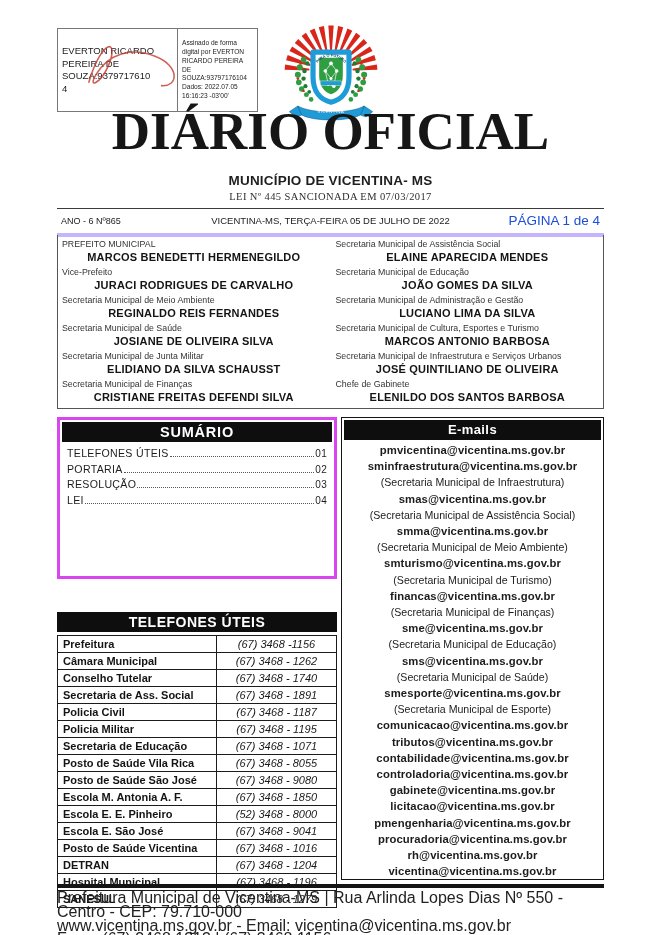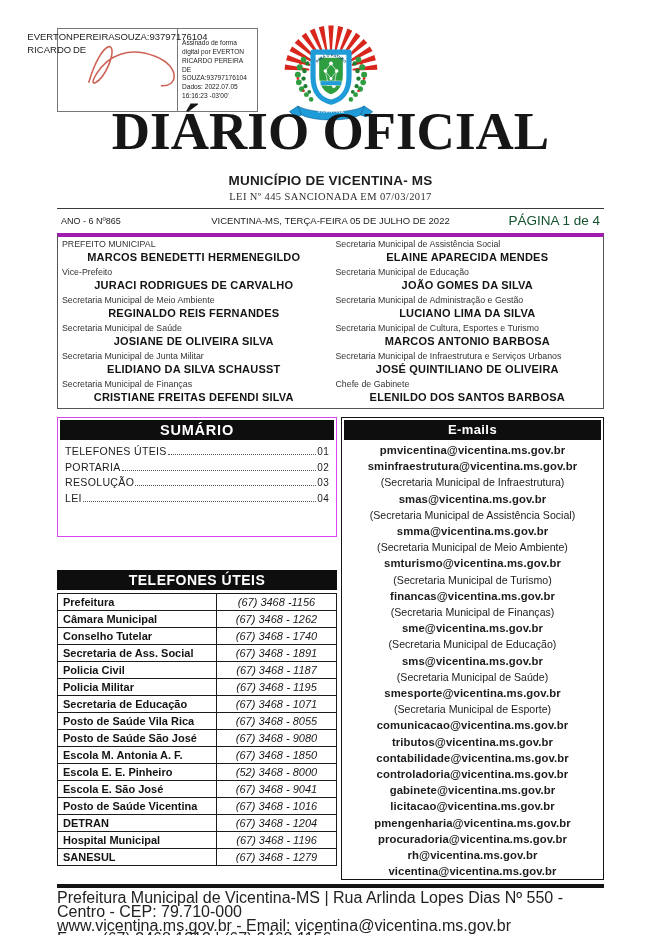--- a/index.html
+++ b/index.html
@@ -6,53 +6,53 @@
     --crest-blue:#1f9cd8; --crest-green:#2f9e41; --crest-red:#d9261c; --bar:#0e0e0e;
   }
   *{box-sizing:border-box}
   html,body{margin:0;padding:0}
   body{width:661px;height:935px;background:#fff;font-family:"Liberation Sans",sans-serif;color:#111}
   .page{position:relative;width:661px;height:935px;background:#fff;overflow:hidden}
 
   
   .stamp{position:absolute;left:57px;top:28px;width:201px;height:84px;border:1px solid #777;display:flex}
   .stamp-name{width:120px;border-right:1px solid #777;padding:2px 4px;font-size:9.5px;line-height:12.5px;
-    display:flex;justify-content:center;color:#1c1c1c}
+    display:flex;flex-direction:column;justify-content:center;color:#1c1c1c}
   .stamp-detail{flex:1;padding:2px 4px;font-size:6.6px;line-height:8.8px;display:flex;flex-direction:column;justify-content:center;color:#1c1c1c}
   .stamp-squiggle{position:absolute;left:0;top:0;width:100%;height:100%;pointer-events:none}
 
   
   .crest{position:absolute;left:50%;transform:translateX(-50%);top:18px;width:96px;height:106px}
 
   
   .title{position:absolute;top:100px;left:0;width:100%;text-align:center;
     font-family:Liberation Serif, serif;font-weight:bold;font-size:53px;line-height:62px;color:#161616}
   .municipality{position:absolute;top:173px;left:0;width:100%;text-align:center;font-size:13.5px;font-weight:bold;color:#1e1e1e;letter-spacing:.2px}
   .law{position:absolute;top:191px;left:0;width:100%;text-align:center;font-family:"Liberation Serif",serif;font-size:10.5px;color:#2e2e2e;letter-spacing:.4px}
 
-  .metabar{position:absolute;top:208px;left:57px;width:547px;border-top:1.5px solid #3a3a3a;border-bottom:4px solid #a21caf;
+  .metabar{position:absolute;top:208px;left:57px;width:547px;border-top:1.5px solid #3a3a3a;border-bottom:4px solid #c4b5fd;
     display:flex;align-items:center;padding:4px 4px 5px}
   .m-left{flex:1;text-align:left;font-size:9px;color:#222}
   .m-center{flex:2;text-align:center;font-size:9.5px;color:#222}
-  .m-right{flex:1;text-align:right;font-size:13.5px;color:#14532d}
+  .m-right{flex:1;text-align:right;font-size:13.5px;color:#1d4ed8}
 
   
   .officials{position:absolute;top:235px;left:57px;width:547px;height:174px;border:1px solid #555;border-top:none;
     display:grid;grid-template-columns:1fr 1fr;gap:12px 10px;padding:4px 4px 0 4px;overflow:hidden}
   .official{margin-bottom:2.5px}
   .official .role{font-size:8.8px;color:#333;line-height:11px;text-align:left}
   .official .oname{font-size:11px;font-weight:bold;text-align:center;line-height:14.5px;color:#141414;letter-spacing:.2px}
 
   
   .colL{position:absolute;left:57px;top:417px;width:280px}
   .colR{position:absolute;left:341px;top:417px;width:263px}
 
   .box-bar{background:var(--bar);color:#fff;font-weight:bold;text-align:center;font-size:14.5px;line-height:20px;height:20px;letter-spacing:.8px}
 
-  .sumario{border:1px solid #d946ef;height:120px;padding:2px;overflow:hidden}
+  .sumario{border:3px solid #d946ef;height:162px;padding:2px;overflow:hidden}
   .toc{padding:4px 5px}
   .toc-row{display:flex;align-items:baseline;font-size:10.6px;line-height:15.5px;color:#1d1d1d;letter-spacing:.3px}
   .toc-dots{flex:1;border-bottom:1.6px dotted #555;margin:0 1px 2px}
   .toc-page{font-size:10px}
 
   .phones{margin-top:33px}
   .phones .box-bar{font-size:14px;letter-spacing:.5px}
   .phones table{width:100%;border-collapse:collapse;margin-top:3px}
   .phones td{border:1.6px solid #1b1b1b;font-size:11px;line-height:13px;height:13.5px;padding:1.5px 5px}
   .pname{font-weight:bold;color:#141414;width:57%}

